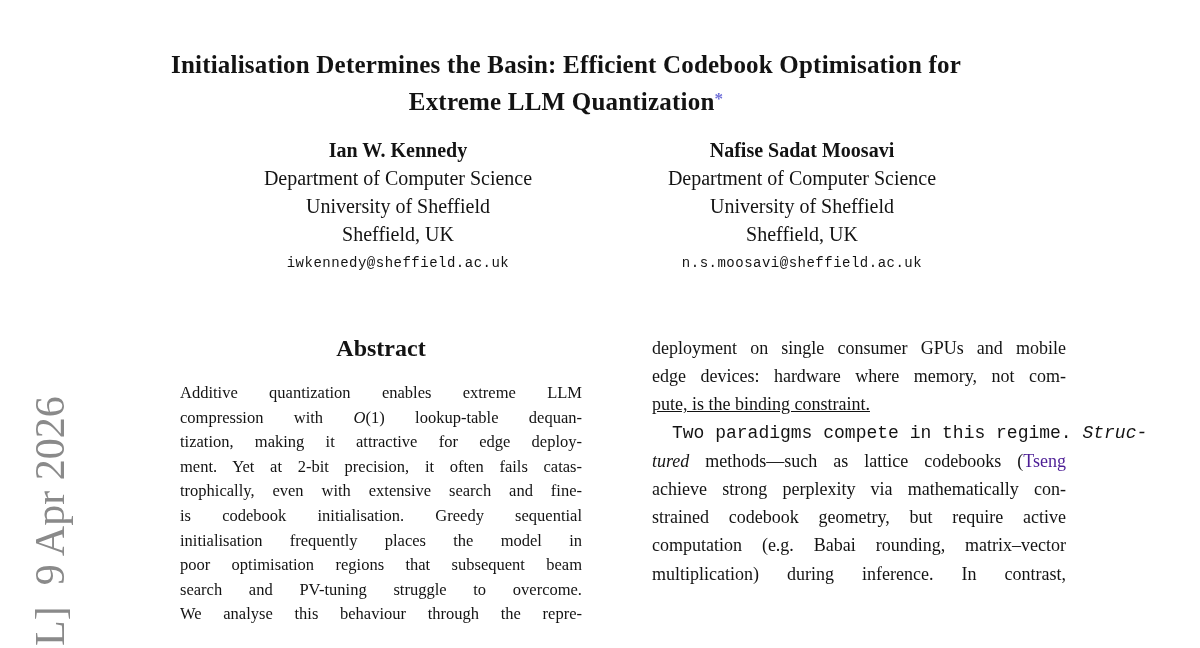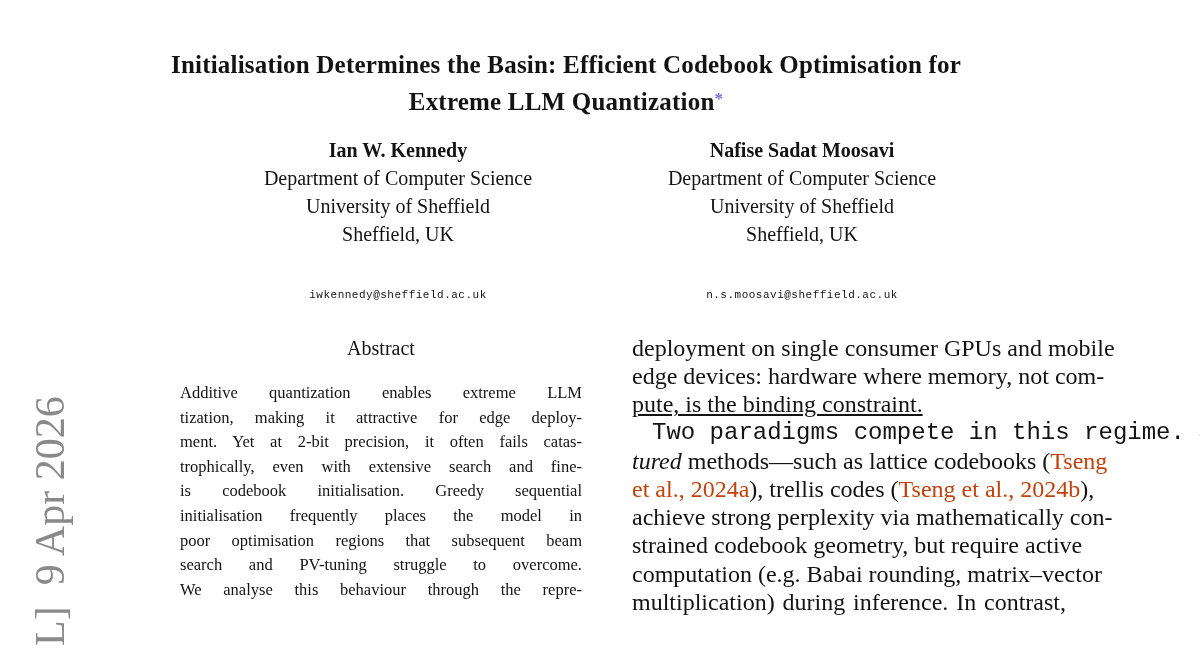--- a/index.html
+++ b/index.html
@@ -21,45 +21,45 @@
   
   .author-block{
     position:absolute;top:136px;width:380px;text-align:center;
     font-size:20px;line-height:28px;
   }
   .author-left{left:208px;}
   .author-right{left:612px;text-align:center;}
   .author-name{font-weight:bold;}
   .author-email{
     font-family:"Liberation Mono", monospace;
-    font-size:11px;letter-spacing:.5px;padding-top:1px;margin-top:32px;
+    font-size:14px;letter-spacing:.5px;padding-top:1px;
   }
 
   
   .abstract-col{position:absolute;left:180px;top:336px;width:402px;}
   .abstract-heading{
-    text-align:center;font-weight:normal;font-size:20px;line-height:24px;
+    text-align:center;font-weight:bold;font-size:24px;line-height:24px;
     margin-bottom:21px;
   }
   .abstract-col .ln{
     font-size:16.5px;line-height:24.6px;height:24.6px;
     text-align:justify;text-align-last:justify;white-space:nowrap;
   }
 
   
   .body-col{position:absolute;left:632px;top:334px;width:434px;}
   .body-col .ln{
-    font-size:24px;line-height:28.2px;height:28.2px;
-    text-align:justify;text-align-last:justify;white-space:nowrap;
+    font-size:18px;line-height:28.2px;height:28.2px;
+    text-align:justify;text-align-last:justify;white-space:nowrap;margin-left:20px;
   }
   .body-col .ln.last{text-align-last:left;text-decoration:underline;}
   .body-col .ln.indent{text-indent:20px;font-family:Liberation Mono, monospace;}
 
   .it{font-style:italic;}
-  .cite{color:#c2410c;}
+  .cite{color:#4c1d95;}
 
   
   .watermark{
     position:absolute;left:26px;top:674px;
     transform:rotate(-90deg);transform-origin:0 0;
     font-family:"Liberation Serif", serif;
     font-size:42px;color:#8a8a8a;white-space:pre;letter-spacing:0;
   }
 </style>
 </head>
@@ -86,37 +86,37 @@
     <div class="author-name">Nafise Sadat Moosavi</div>
     <div>Department of Computer Science</div>
     <div>University of Sheffield</div>
     <div>Sheffield, UK</div>
     <div class="author-email">n.s.moosavi@sheffield.ac.uk</div>
   </div>
 
   <div class="abstract-col">
     <div class="abstract-heading">Abstract</div>
     <div class="ln">Additive quantization enables extreme LLM</div>
+    <div class="ln"><span>compression with </span><span class="it">O</span><span>(1) lookup-table dequan-</span></div>
     <div class="ln">tization, making it attractive for edge deploy-</div>
     <div class="ln">ment. Yet at 2-bit precision, it often fails catas-</div>
     <div class="ln">trophically, even with extensive search and fine-</div>
     <div class="ln">is codebook initialisation. Greedy sequential</div>
     <div class="ln">initialisation frequently places the model in</div>
     <div class="ln">poor optimisation regions that subsequent beam</div>
     <div class="ln">search and PV-tuning struggle to overcome.</div>
     <div class="ln">We analyse this behaviour through the repre-</div>
   </div>
 
   <div class="body-col">
     <div class="ln">deployment on single consumer GPUs and mobile</div>
     <div class="ln">edge devices: hardware where memory, not com-</div>
     <div class="ln last">pute, is the binding constraint.</div>
     <div class="ln indent"><span>Two paradigms compete in this regime. </span><span class="it">Struc-</span></div>
     <div class="ln"><span class="it">tured</span><span> methods—such as lattice codebooks (</span><span class="cite">Tseng</span></div>
-    <div class="ln"><span class="cite">et al., 2024a</span><span>), trellis codes (</span><span class="cite">Tseng et al., 2024b</span><span>),</span></div>
     <div class="ln">achieve strong perplexity via mathematically con-</div>
     <div class="ln">strained codebook geometry, but require active</div>
     <div class="ln">computation (e.g. Babai rounding, matrix–vector</div>
     <div class="ln">multiplication) during inference.  In contrast,</div>
     <div class="ln"></div>
   </div>
 
 </div>
 
 </body></html>

